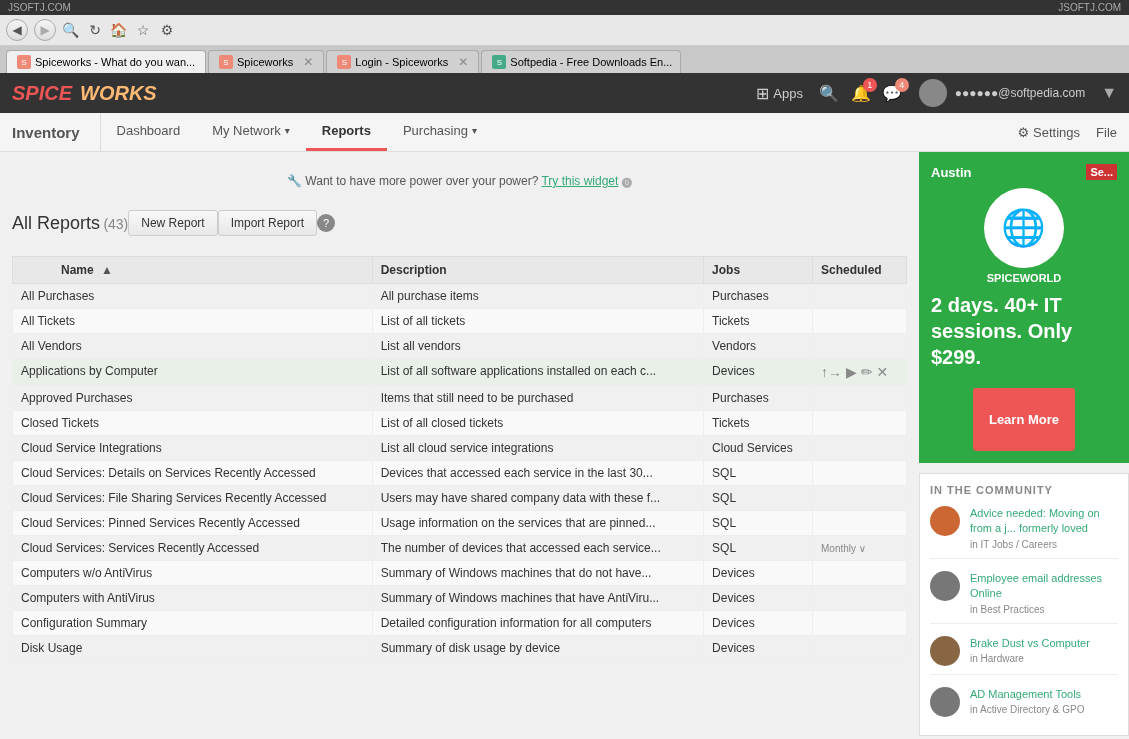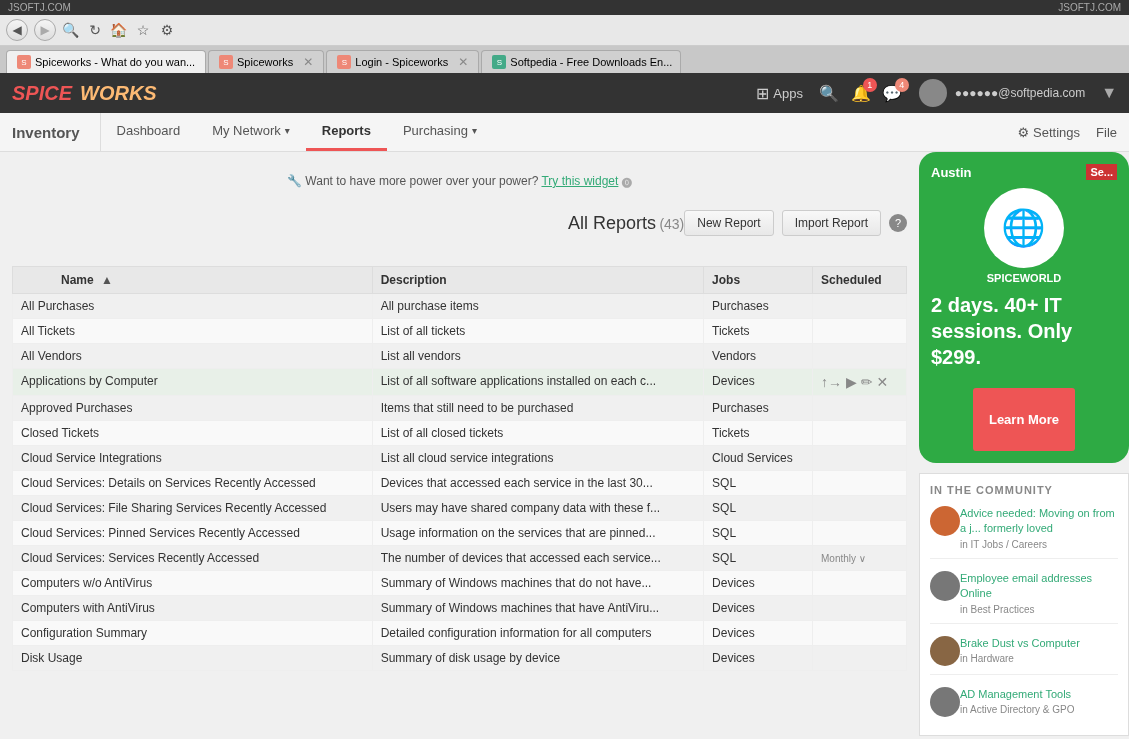--- a/index.html
+++ b/index.html
@@ -52,49 +52,49 @@
     
     .main-wrapper { display: flex; }
     .content-area { flex: 1; padding: 12px; min-width: 0; }
     .sidebar-ad { width: 210px; flex-shrink: 0; }
 
     
     .widget-banner { text-align: center; padding: 10px; color: #555; font-size: 12px; margin-bottom: 12px; }
     .widget-link { color: #3a7; text-decoration: underline; cursor: pointer; }
 
     
-    .reports-header { display: flex; align-items: center; justify-content: flex-end; margin-bottom: 30px; }
+    .reports-header { display: flex; align-items: center; justify-content: flex-start; margin-bottom: 20px; }
     .reports-title { font-size: 18px; color: #333; }
     .reports-count { color: #888; font-size: 14px; }
-    .reports-actions { display: flex; align-items: center; gap: 8px; }
+    .reports-actions { display: flex; align-items: center; }
     .btn { padding: 5px 12px; border: 1px solid #ccc; border-radius: 3px; cursor: pointer; font-size: 12px; background: linear-gradient(to bottom, #f8f8f8, #e8e8e8); color: #333; }
     .help-circle { width: 18px; height: 18px; border-radius: 50%; background: #888; color: white; display: flex; align-items: center; justify-content: center; font-size: 11px; cursor: pointer; }
 
     
     .reports-table { width: 100%; border-collapse: collapse; font-size: 12px; }
     .reports-table th { background: #e8e8e8; border: 1px solid #ddd; padding: 6px 8px; text-align: left; color: #333; font-weight: bold; white-space: nowrap; }
     .reports-table th.sortable { cursor: pointer; padding-left: 48px; }
     .sort-arrow { color: #555; margin-left: 4px; }
     .reports-table td { border: 1px solid #eee; padding: 5px 8px; color: #333; vertical-align: top; }
     .reports-table tr:nth-child(even) { background: #f9f9f9; }
     .reports-table tr.highlighted { background: #e8f0e8; }
     .row-actions { display: flex; align-items: center; gap: 4px; }
     .row-action-btn { color: #888; cursor: pointer; font-size: 14px; }
     .schedule-link { color: #888; cursor: pointer; font-size: 10px; }
 
     
-    .ad-box { background: #2eaa44; padding: 12px; color: white; margin-bottom: 10px; border-radius: 17px; }
+    .ad-box { background: #2eaa44; padding: 12px; color: white; margin-bottom: 10px; }
     .ad-city { font-size: 13px; font-weight: bold; }
     .ad-headline { font-size: 20px; font-weight: bold; line-height: 1.3; }
     .ad-btn { background: #e55; color: white; border: none; padding: 24px 16px; border-radius: 3px; cursor: pointer; font-size: 13px; margin-top: 8px; font-weight: bold; }
 
     
     .community-section { padding: 10px; background: white; border: 1px solid #ddd; }
     .community-title { font-size: 11px; font-weight: bold; color: #888; margin-bottom: 10px; letter-spacing: 1px; }
-    .community-item { display: flex; gap: 0; margin-bottom: 12px; padding-bottom: 8px; border-bottom: 1px solid #eee; }
+    .community-item { display: flex; gap: 10px; margin-bottom: 12px; padding-bottom: 8px; border-bottom: 1px solid #eee; }
     .community-item:last-child { border-bottom: none; margin-bottom: 0; }
     .community-avatar { width: 30px; height: 30px; border-radius: 50%; background: #888; flex-shrink: 0; }
     .community-avatar.orange { background: #c63; }
     .community-avatar.gray { background: #777; }
     .community-avatar.brown { background: #864; }
     .community-text { flex: 1; min-width: 0; }
     .community-link { color: #3a7; font-size: 11px; cursor: pointer; line-height: 1.4; }
     .community-sub { color: #888; font-size: 10px; margin-top: 2px; }
 
     

